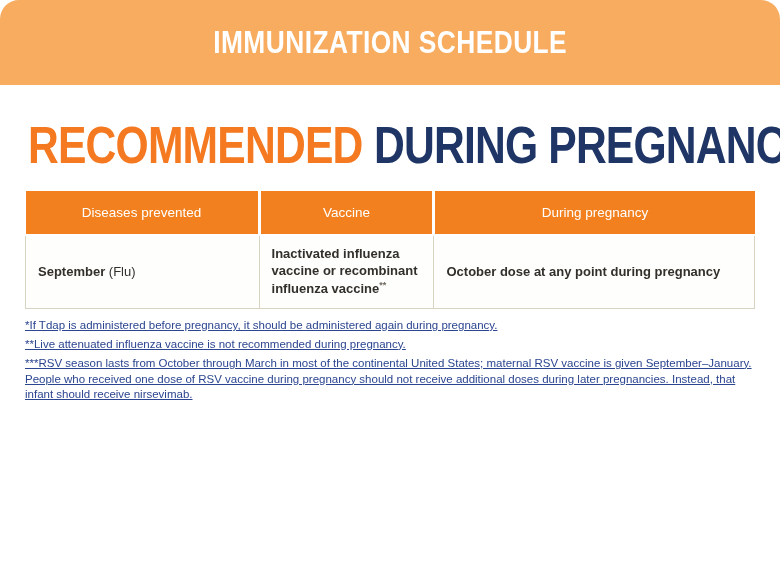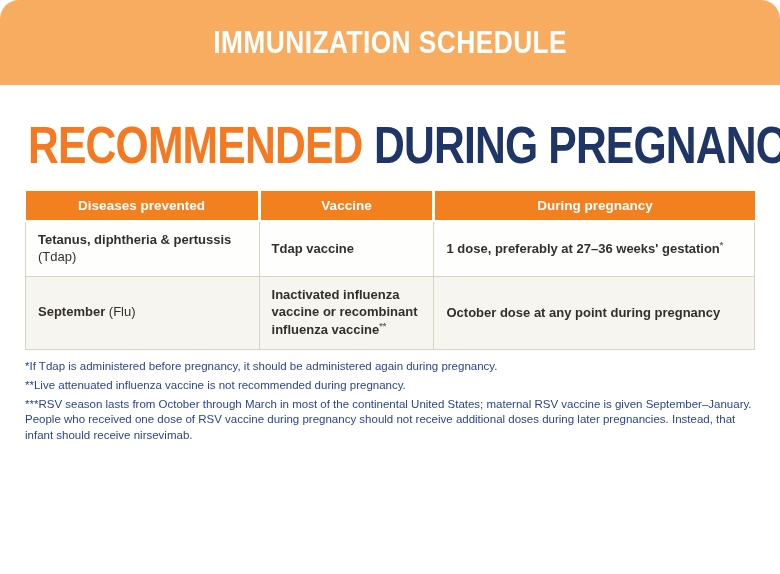--- a/index.html
+++ b/index.html
@@ -45,23 +45,23 @@
     width: 730px;
     border-collapse: collapse;
     table-layout: fixed;
     font-size: 13px;
     color: #33302B;
   }
   table.vax th {
     background: #F2801F;
     color: #ffffff;
     font-size: 13.5px;
-    font-weight: bold;
+    font-weight: normal;
     text-align: center;
-    padding: 7px 6px;
+    padding: 14px 6px;
     border-left: 3px solid #ffffff;
     border-bottom: 2px solid #ffffff;
   }
   table.vax th:first-child { border-left: none; }
   table.vax td {
     border: 1px solid #D9D3C2;
     padding: 10px 12px;
     vertical-align: middle;
     line-height: 1.3;
   }
@@ -72,20 +72,21 @@
   .col-during  { width: 306px; }
   td .b { font-weight: bold; }
   td .reg { font-weight: normal; }
   td sup { font-size: 9px; color: #6f6a60; font-weight: bold; }
   
   .footnotes {
     margin: 9px 25px 0 25px;
     color: #2B4590;
     font-size: 11.5px;
     line-height: 1.38;
+    text-decoration: underline;
   }
   .footnotes p { margin-bottom: 3px; }
 </style>
 </head>
 <body>
 
 <div class="page">
 
   <div class="banner">
     <h1>IMMUNIZATION SCHEDULE</h1>
@@ -98,25 +99,20 @@
   <div class="tbl-wrap">
     <table class="vax">
       <thead>
         <tr>
           <th class="col-disease">Diseases prevented</th>
           <th class="col-vaccine">Vaccine</th>
           <th class="col-during">During pregnancy</th>
         </tr>
       </thead>
       <tbody>
-    <tr>
-      <td class="col-disease"><span class="b">Tetanus, diphtheria &amp; pertussis</span> <span class="reg">(Tdap)</span></td>
-      <td class="col-vaccine"><span class="b">Tdap vaccine</span><sup></sup></td>
-      <td class="col-during"><span class="b">1 dose, preferably at 27–36 weeks' gestation</span><sup>*</sup></td>
-    </tr>
 
     <tr>
       <td class="col-disease"><span class="b">September</span> <span class="reg">(Flu)</span></td>
       <td class="col-vaccine"><span class="b">Inactivated influenza vaccine or recombinant influenza vaccine</span><sup>**</sup></td>
       <td class="col-during"><span class="b">October dose at any point during pregnancy</span><sup></sup></td>
     </tr>
 
 
   </tbody>
     </table>

